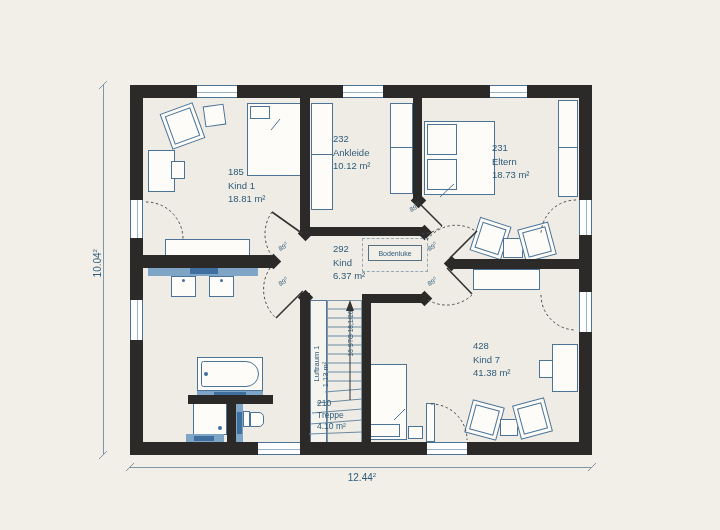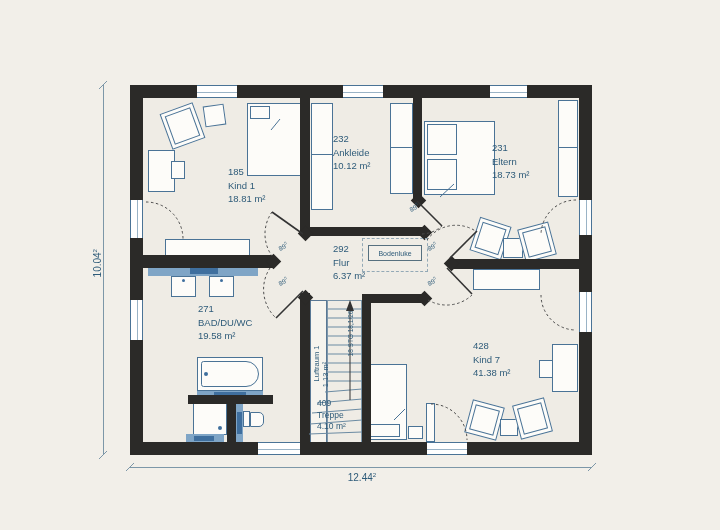--- a/index.html
+++ b/index.html
@@ -197,35 +197,30 @@
     <div>Ankleide</div>
     <div>10.12 m²</div>
   </div>
   <div class="lbl" style="left:492px;top:141px">
     <div>231</div>
     <div>Eltern</div>
     <div>18.73 m²</div>
   </div>
   <div class="lbl" style="left:333px;top:242px">
     <div>292</div>
-    <div>Flur</div>
+    <div>Kind</div>
     <div>6.37 m²</div>
-  </div>
-  <div class="lbl" style="left:198px;top:302px">
-    <div>271</div>
-    <div>BAD/DU/WC</div>
-    <div>19.58 m²</div>
   </div>
   <div class="lbl" style="left:473px;top:339px">
     <div>428</div>
     <div>Kind 7</div>
     <div>41.38 m²</div>
   </div>
   <div class="lbl small" style="left:317px;top:398px">
-    <div>409</div>
+    <div>210</div>
     <div>Treppe</div>
     <div>4.10 m²</div>
   </div>
 
   <span class="dlbl" style="left:278px;top:242px"><span>89</span><sup>5</sup></span>
   <span class="dlbl" style="left:278px;top:277px"><span>89</span><sup>5</sup></span>
   <span class="dlbl" style="left:427px;top:242px"><span>89</span><sup>5</sup></span>
   <span class="dlbl" style="left:427px;top:277px"><span>89</span><sup>5</sup></span>
   <span class="dlbl" style="left:409px;top:203px"><span>89</span><sup>5</sup></span>
 

